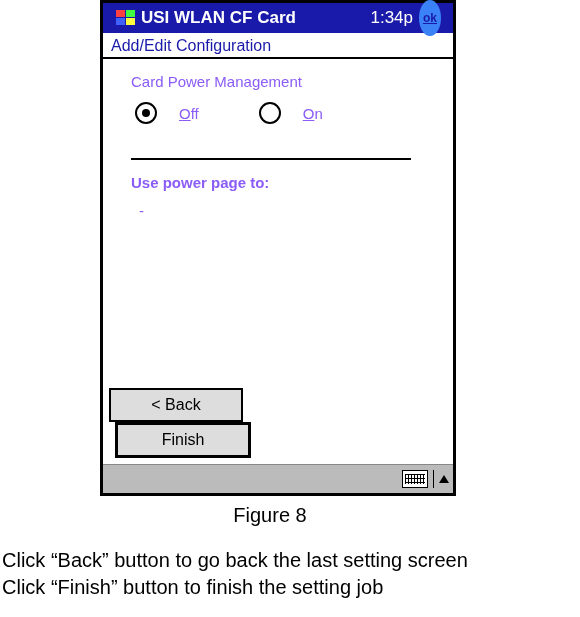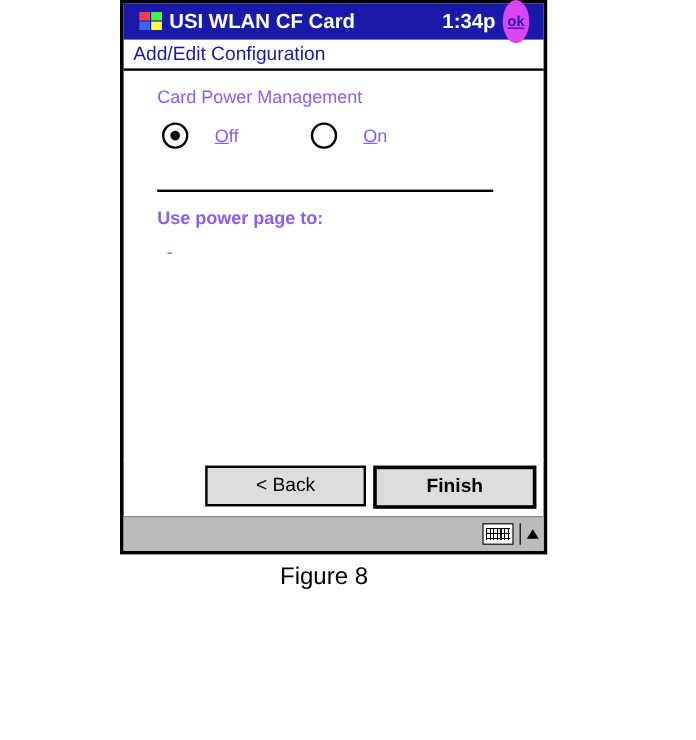--- a/index.html
+++ b/index.html
@@ -36,28 +36,28 @@
     margin-right: 4px;
     display: flex;
     align-items: center;
     justify-content: center;
   }
   .titlebar .title-text {
     flex: 1;
   }
   .titlebar .time {
     margin-right: 6px;
-    font-weight: bold;
+    font-weight: normal;
     margin-left: 36px;
   }
   .titlebar .ok-circle {
     width: 22px;
     height: 36px;
     border-radius: 50%;
-    background: #d946ef;
+    background: #3b82f6;
     color: #1a1aaa;
     font-size: 12px;
     font-weight: bold;
     display: flex;
     align-items: center;
     justify-content: center;
     text-decoration: underline;
   }
   .subheader {
     color: #1a1aaa;
@@ -125,35 +125,36 @@
   }
   .bullet-dash {
     flex-shrink: 0;
   }
   .button-row {
     display: flex;
     justify-content: flex-end;
     gap: 0;
     padding: 4px 6px 6px 6px;
     border-top: 1px solid #fff;
+    flex-direction: column;
   }
   .pda-btn {
     width: 130px;
     height: 30px;
     font-size: 16px;
     font-family: inherit;
     background: #ddd;
     border: 2px solid #000;
     display: flex;
     align-items: center;
     justify-content: center;
   }
   .pda-btn.finish {
     margin-left: 6px;
-    font-weight: bold;
+    font-weight: normal;
     border: 3px solid #000;
     text-align: right;
   }
   .bottombar {
     background: #bbb;
     height: 28px;
     display: flex;
     justify-content: flex-end;
     align-items: center;
     padding-right: 4px;
@@ -263,14 +264,18 @@
         <span class="kbd-icon"></span>
         <span class="vline"></span>
         <span class="up-triangle"></span>
       </div>
     </div>
 
   </div>
 
   <div class="caption">Figure 8</div>
 
+  <div class="instructions">
+    <div>Click “Back” button to go back the last setting screen</div>
+    <div>Click “Finish” button to finish the setting job</div>
+  </div>
 
 </div>
 
 </body></html>

